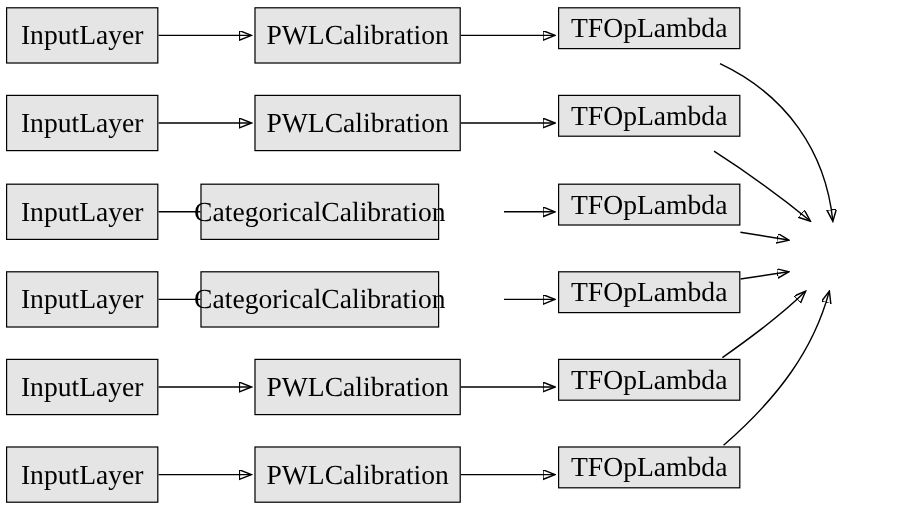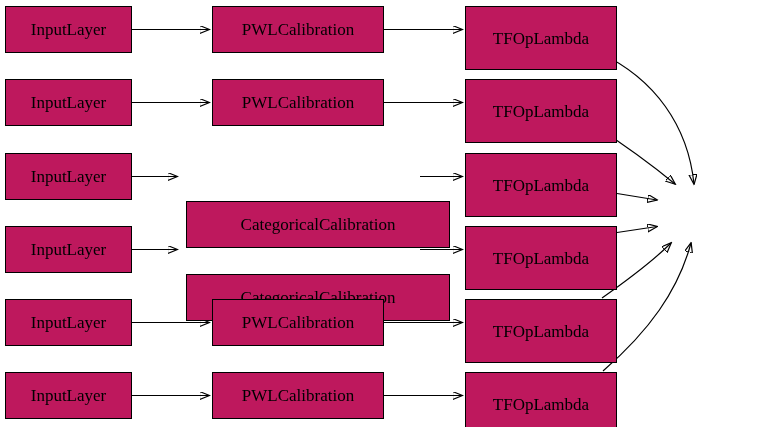--- a/index.html
+++ b/index.html
@@ -12,34 +12,34 @@
     width: 757px;
     height: 427px;
     background: #ffffff;
     font-family: "Liberation Serif", "DejaVu Serif", serif;
     overflow: hidden;
   }
   .node {
     position: absolute;
     box-sizing: border-box;
     border: 1px solid #000000;
-    background: #be185d;
+    background: #e5e5e5;
     display: flex;
     align-items: center;
     justify-content: center;
-    font-size: 17px;
+    font-size: 23px;
     color: #000000;
     white-space: nowrap;
     line-height: 1;
   }
   
   .col-input  { left: 5px;   width: 127px; height: 47px; }
   .col-pwl    { left: 212px; width: 172px; height: 47px; }
-  .col-cat    { left: 186px; width: 264px; height: 47px; margin-top: 48px; }
-  .col-lambda { left: 465px; width: 152px; height: 64px; }
+  .col-cat    { left: 167px; width: 199px; height: 47px; }
+  .col-lambda { left: 465px; width: 152px; height: 35px; }
   .node-lattice { left: 663px; top: 190px; width: 88px; height: 47px; }
   
   .row-0 { top: 6px; }
   .row-1 { top: 79px; }
   .row-2 { top: 153px; }
   .row-3 { top: 226px; }
   .row-4 { top: 299px; }
   .row-5 { top: 372px; }
   #edges {
     position: absolute;

